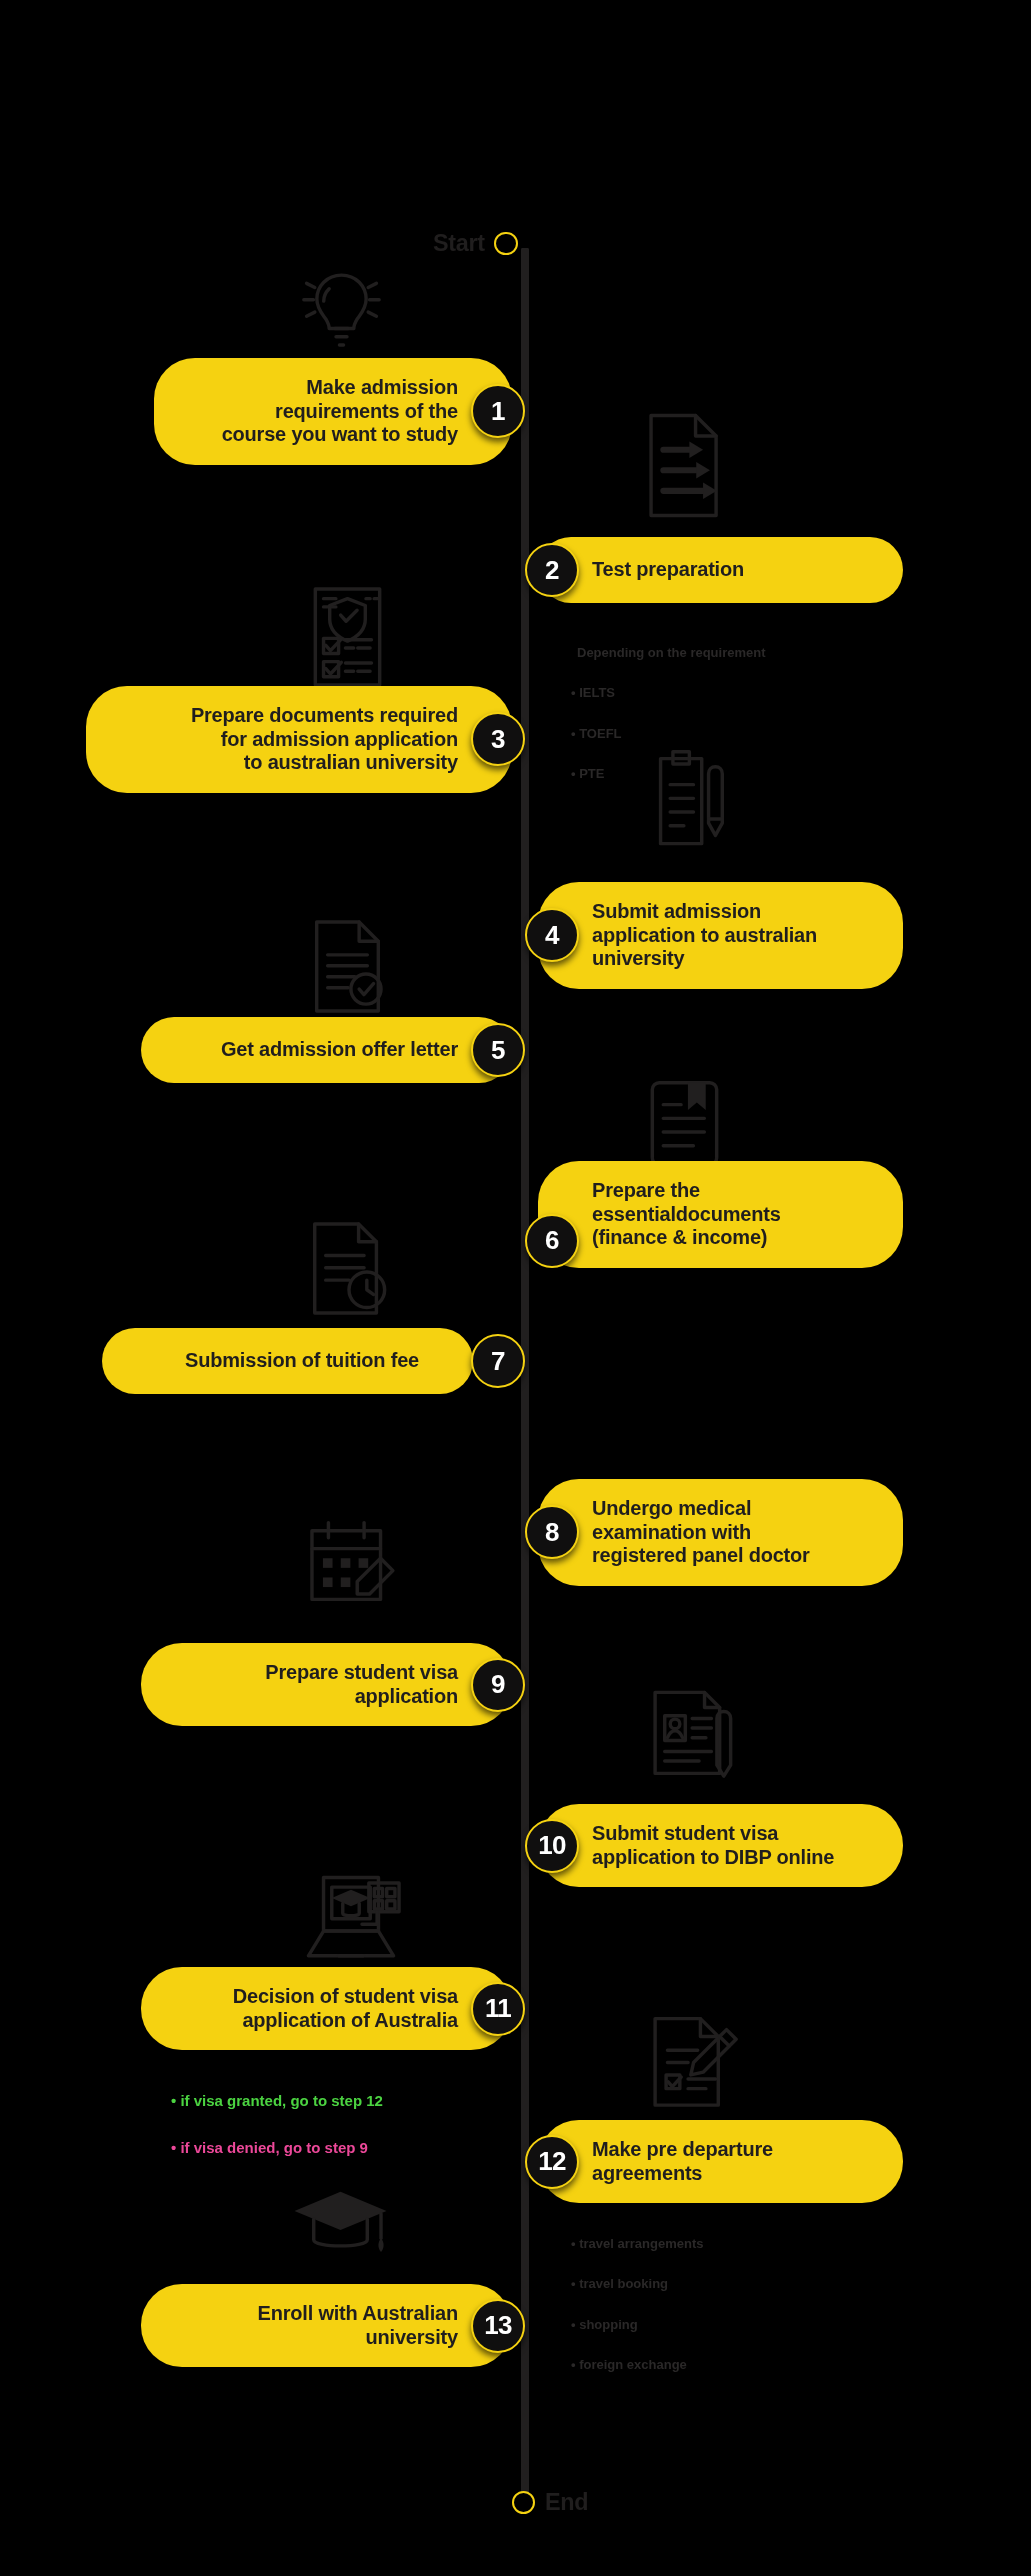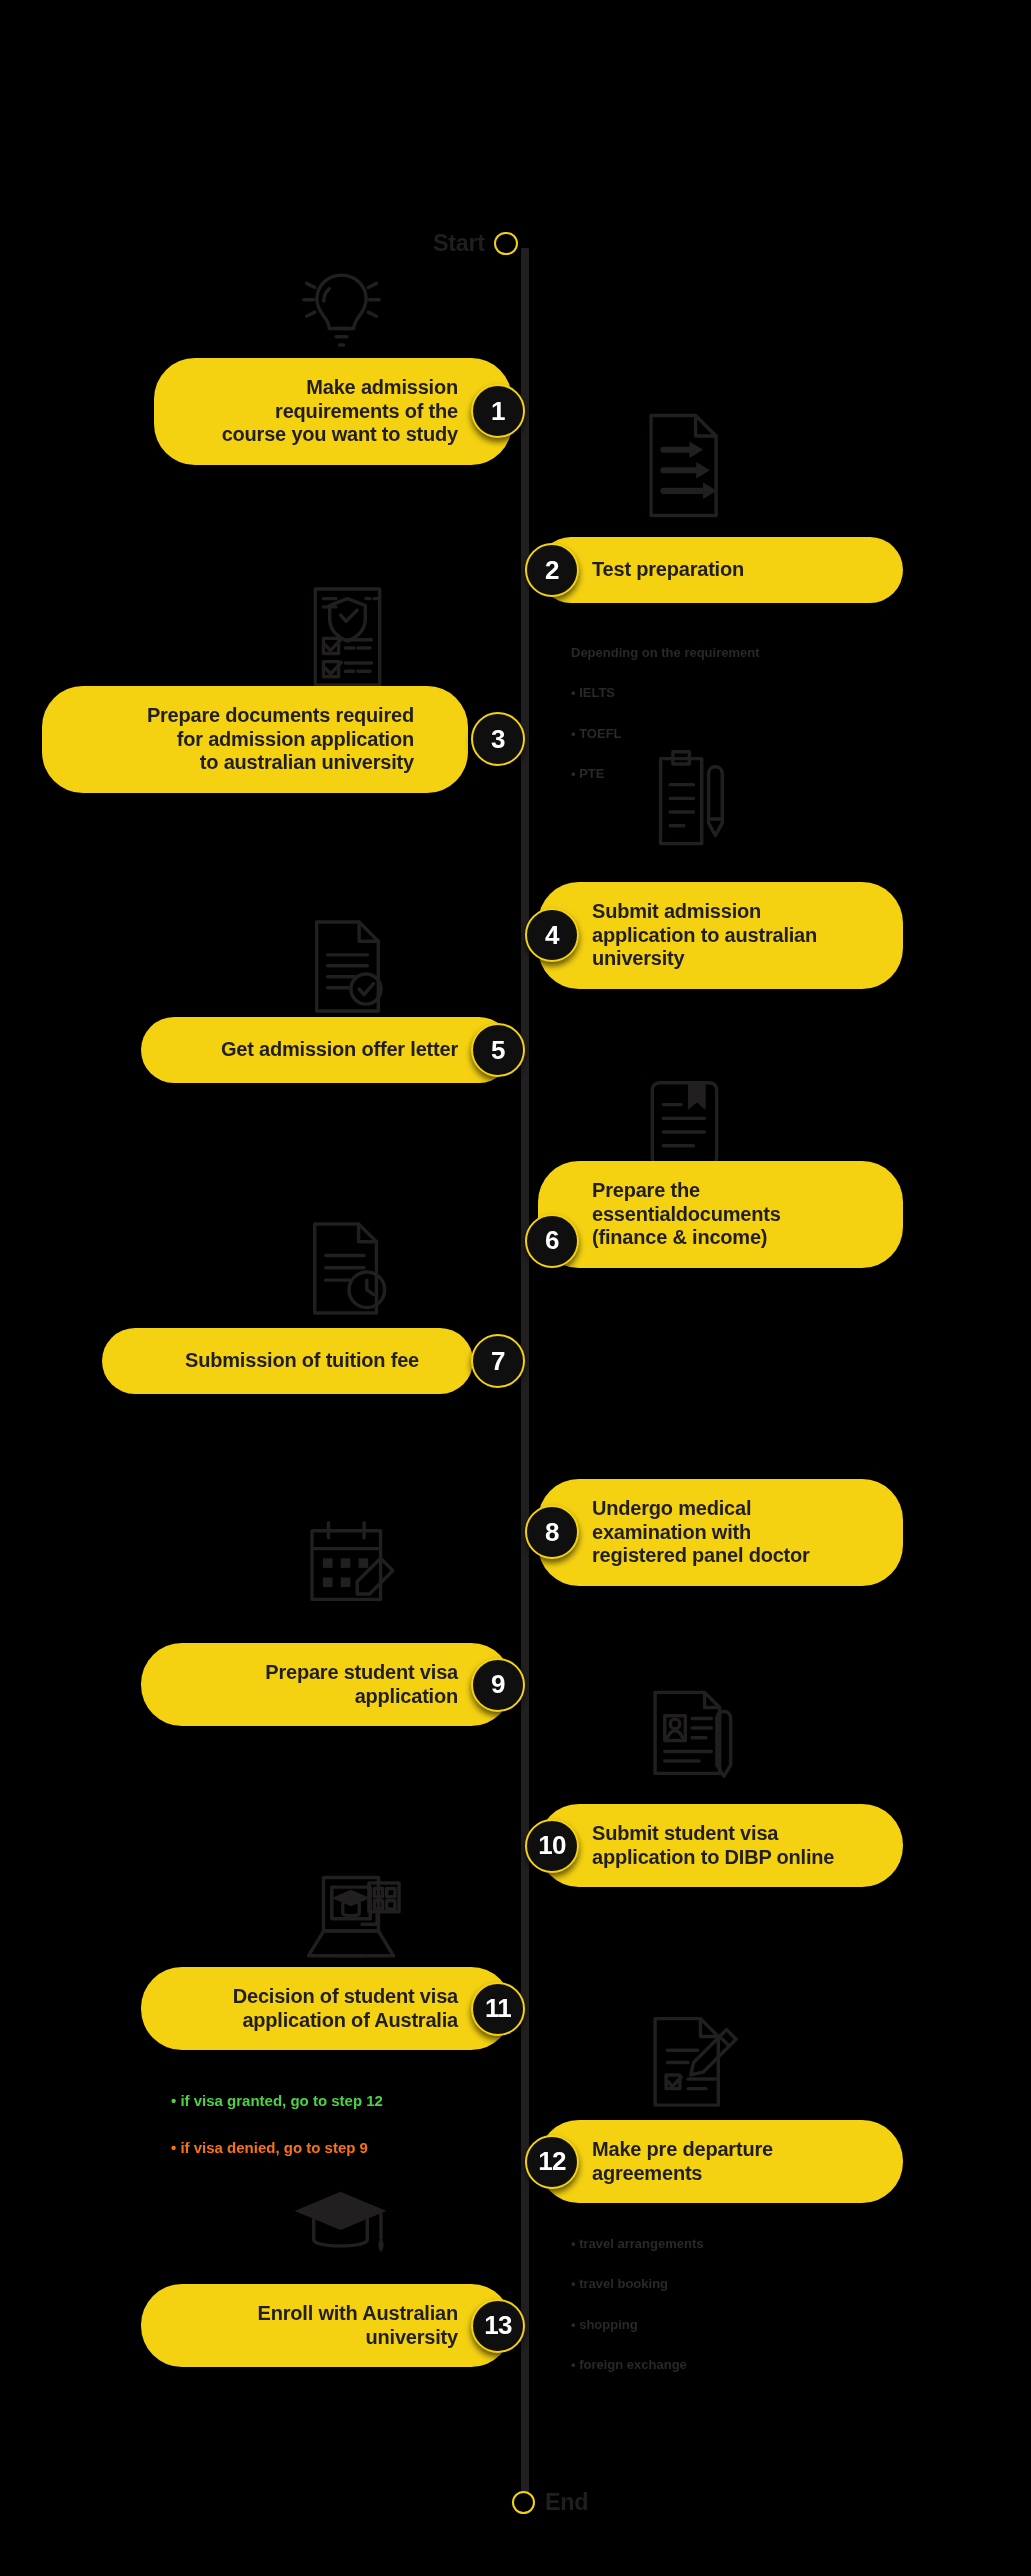--- a/index.html
+++ b/index.html
@@ -65,24 +65,24 @@
   .pill-wrap.left .badge{margin-left:-41px;}
   .pill-wrap.right .badge{margin-right:-41px;}
 
   
   .note{
     position:absolute;color:#2a2828;font-size:13px;line-height:1.55;
     font-weight:600;white-space:pre-line;
   }
   .note.big{font-size:15px;}
   .note .nitem{display:block;}
-  .note-title{display:block;}
+  .note-title{display:block;margin-left:6px;}
   .note.right{left:571px;text-align:left;}
   .note-green{color:#4bd341;}
-  .note-red{color:#f97316;}
+  .note-red{color:#ec4899;}
 
   
   .ico{position:absolute;opacity:1;}
   .ico svg{display:block;stroke:#211f1f;fill:none;stroke-width:5;
     stroke-linecap:round;stroke-linejoin:round;}
   .ico svg .fillk{fill:#211f1f;stroke:none;}
 </style>
 </head>
 <body>
 
@@ -256,21 +256,21 @@
     </div>
   </div>
   <div class="note right" style="top:623px;">
     <span class="note-title">Depending on the requirement</span>
     <span class="nitem">• IELTS</span>
     <span class="nitem">• TOEFL</span>
     <span class="nitem">• PTE</span>
   </div>
 
   <div class="step" style="top:686px;">
-    <div class="pill-wrap left" style="top:0;gap:44px;">
+    <div class="pill-wrap left" style="top:0;">
       <div class="pill" style="width:426px;min-height:91px;">
         <span class="pill-text">Prepare documents required
 for admission application
 to australian university</span>
       </div>
       <div class="badge">3</div>
     </div>
   </div>
 
   <div class="step" style="top:846px;">

